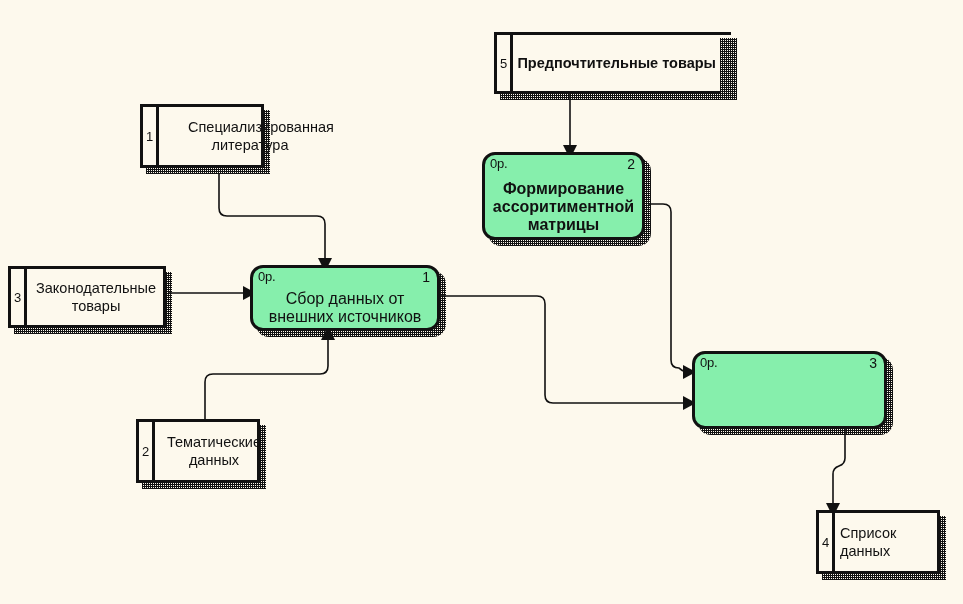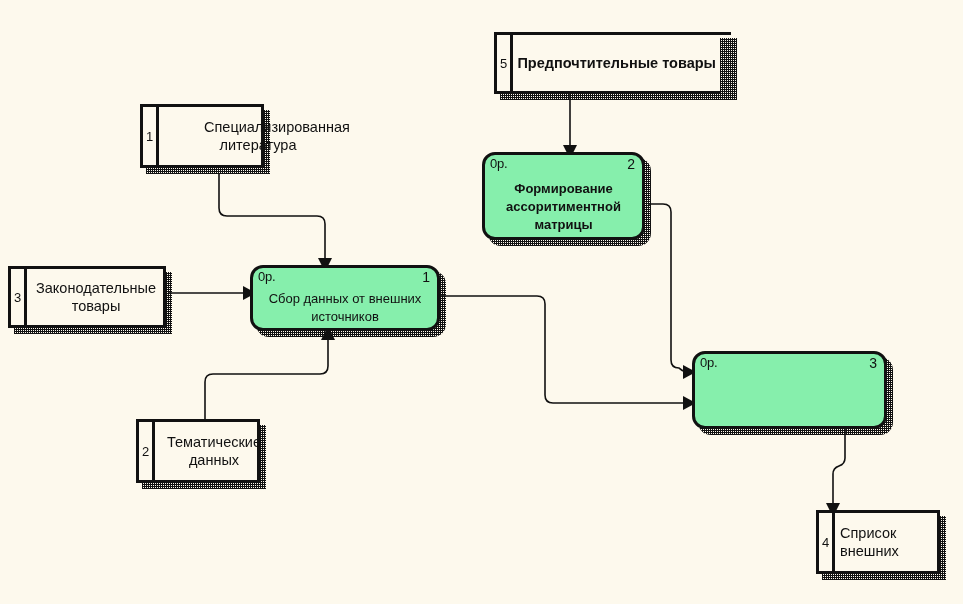--- a/index.html
+++ b/index.html
@@ -61,21 +61,21 @@
     font-size: 14px;
     color: #111;
   }
   .process .ptext {
     position: absolute;
     left: 0;
     right: 0;
     top: 50%;
     transform: translateY(-42%);
     text-align: center;
-    font-size: 13px;
+    font-size: 16px;
     line-height: 18px;
     color: #111;
     padding: 0 7px;
     box-sizing: border-box;
   }
   .process.bold .ptext { font-weight: bold; }
 
   
   .store { z-index: 3; }
   .store .body {
@@ -189,21 +189,21 @@
     <div class="divider"></div>
     <div class="num">5</div>
     <div class="stext">Предпочтительные товары</div>
   </div>
 
   <div class="shadow" style="left:146px; top:110px; width:124px; height:64px;"></div>
   <div class="node store" style="left:140px; top:104px; width:124px; height:64px;">
     <div class="body"></div>
     <div class="divider"></div>
     <div class="num">1</div>
-    <div class="stext" style="left:20px; right:-48px;margin-left:44px;">Специализированная литература</div>
+    <div class="stext" style="left:4px; right:-48px;margin-left:44px;">Специализированная литература</div>
   </div>
 
   <div class="shadow" style="left:488px; top:158px; width:163px; height:88px; border-radius:13px;"></div>
   <div class="node process bold" style="left:482px; top:152px; width:163px; height:88px;">
     <div class="corner-left">0р.</div>
     <div class="corner-right">2</div>
     <div class="ptext" style="transform:translateY(-30%);">Формирование ассоритиментной матрицы</div>
   </div>
 
   <div class="shadow" style="left:14px; top:272px; width:158px; height:62px;"></div>
@@ -233,16 +233,16 @@
     <div class="divider"></div>
     <div class="num">2</div>
     <div class="stext" style="left:20px; right:-12px;">Тематические данных</div>
   </div>
 
   <div class="shadow" style="left:822px; top:516px; width:124px; height:64px;"></div>
   <div class="node store leftalign" style="left:816px; top:510px; width:124px; height:64px;">
     <div class="body"></div>
     <div class="divider"></div>
     <div class="num">4</div>
-    <div class="stext" style="left:24px; right:30px; text-align:left;">Сприсок внешних</div>
+    <div class="stext" style="left:24px; right:30px; text-align:left;">Сприсок данных</div>
   </div>
 
 </div>
 
 </body></html>

